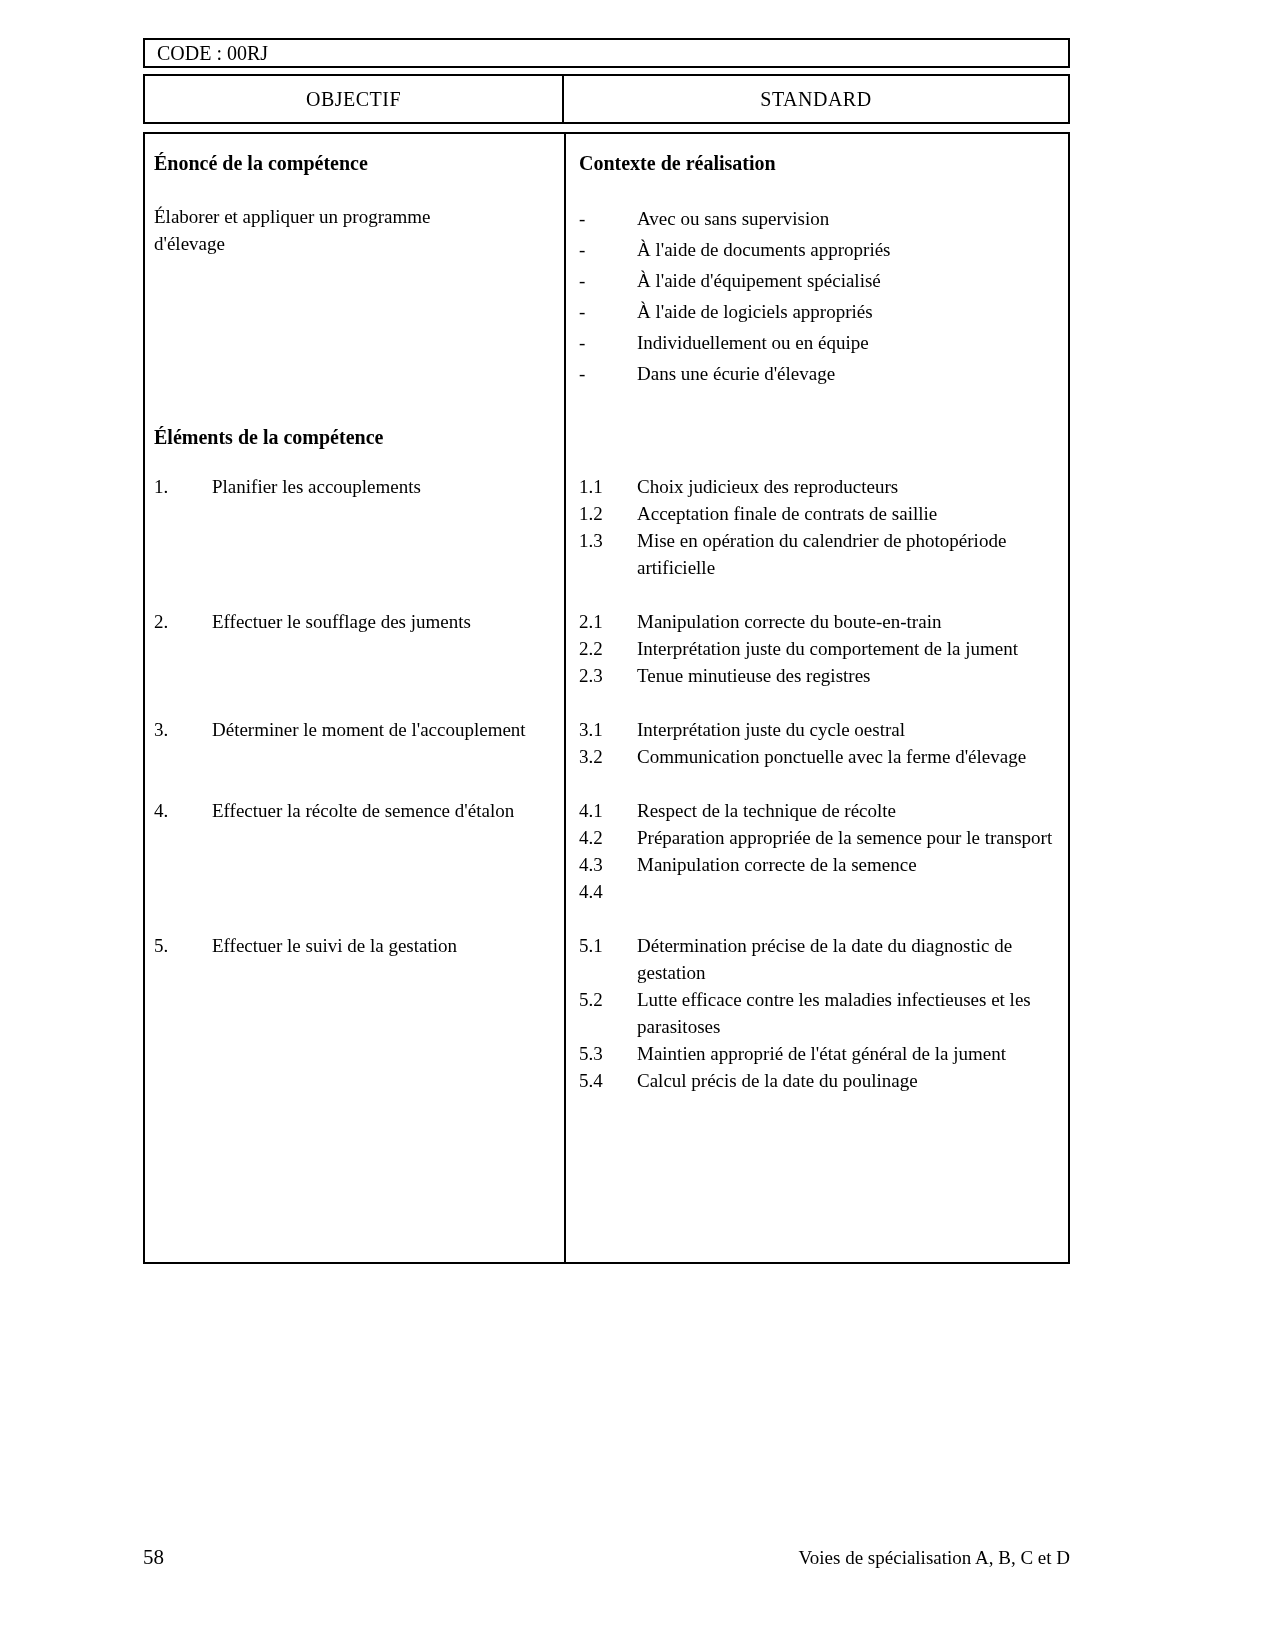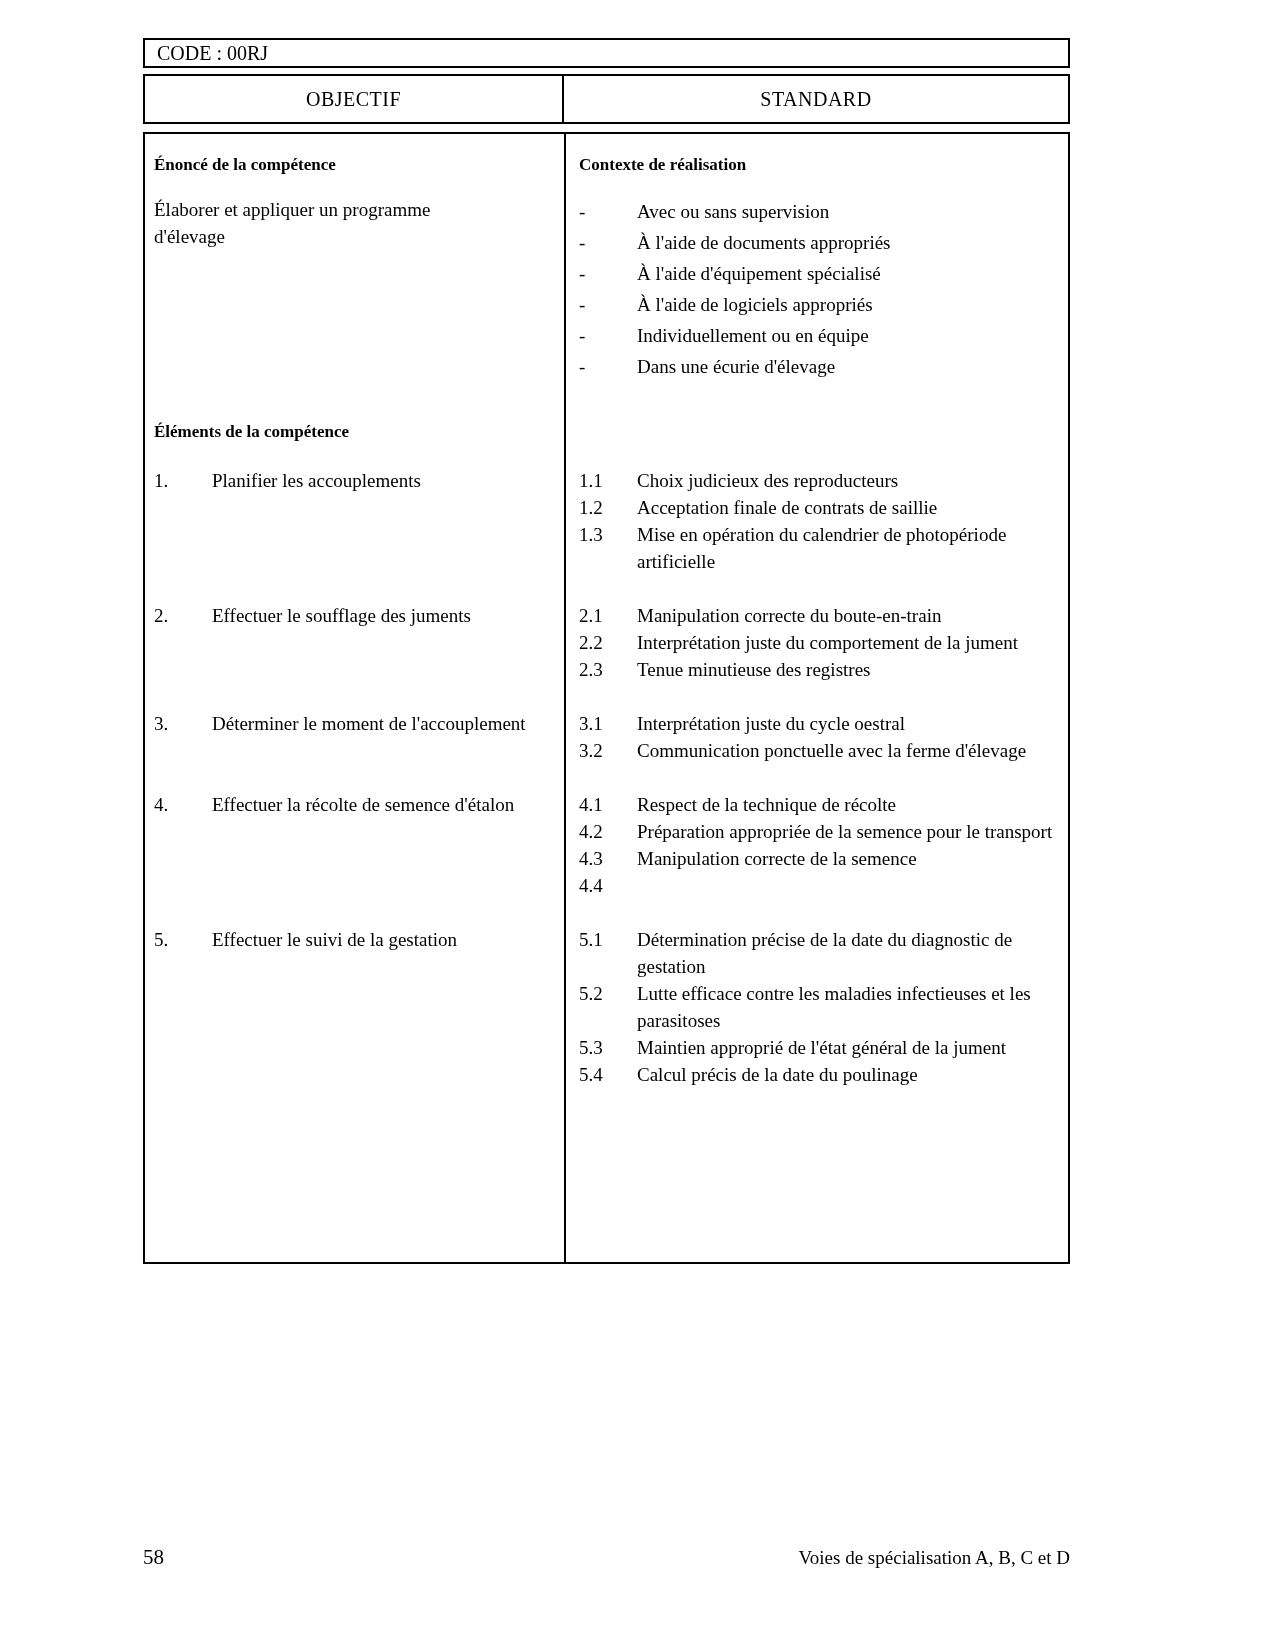--- a/index.html
+++ b/index.html
@@ -26,24 +26,24 @@
   .main-box {
     margin-top: 8px; position: relative; min-height: 1132px;
     font-size: 19px; line-height: 27px; padding-bottom: 40px;
   }
   .vdivider { position: absolute; top: 0; bottom: 0; left: 419px; width: 2px; background: #000; }
 
   .trow { display: flex; }
   .cell-l { width: 419px; flex: none; padding: 0 30px 0 9px; }
   .cell-r { flex: 1; padding: 0 14px 0 15px; }
 
-  .heading { font-weight: bold; font-size: 17px; }
+  .heading { font-weight: bold; font-size: 20px; }
 
   .row-head1 { margin-top: 16px; }
-  .row-body1 { margin-top: 18px; }
+  .row-body1 { margin-top: 26px; }
   .row-head2 { margin-top: 35px; }
   .row-el { margin-top: 27px; }
   .row-el-first { margin-top: 22px; }
 
   .statement { max-width: 345px; }
 
   .num-item { display: flex; }
   .num { width: 58px; flex: none; }
   .txt { flex: 1; }
 

